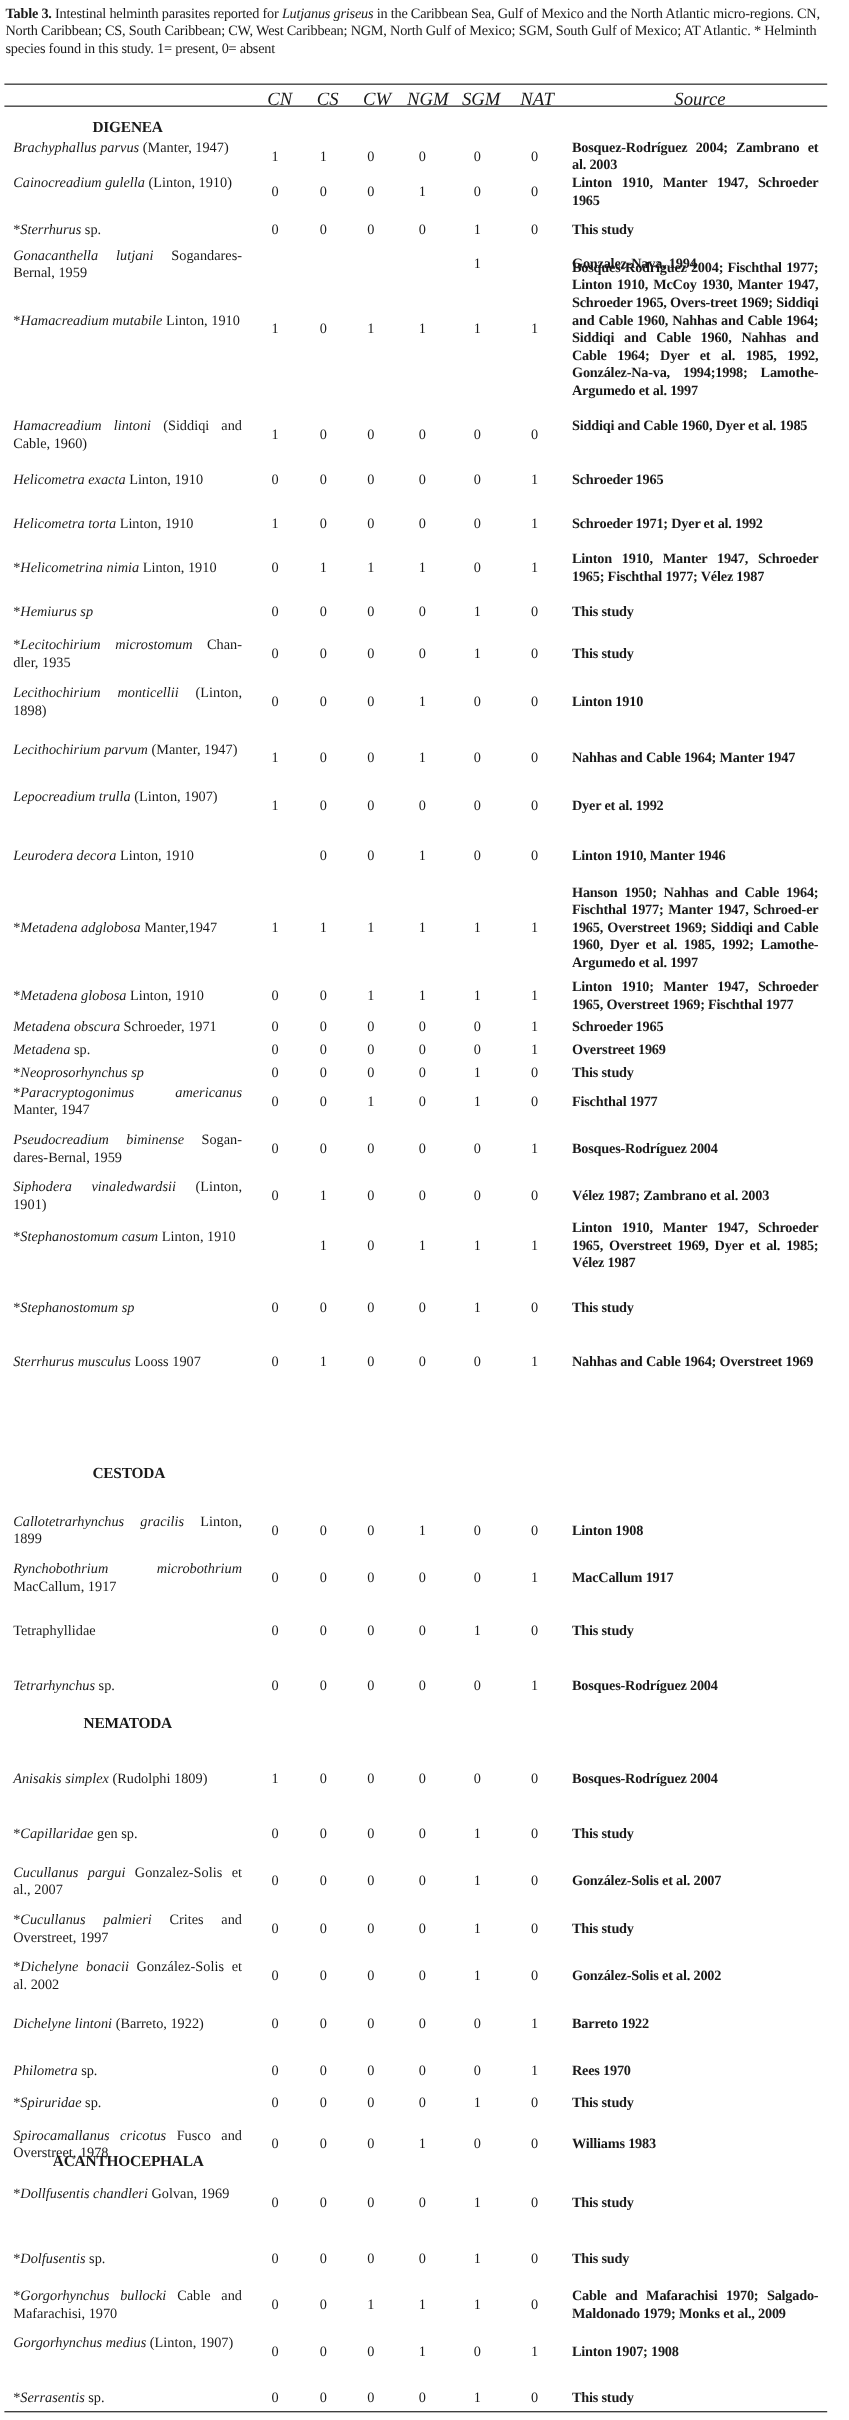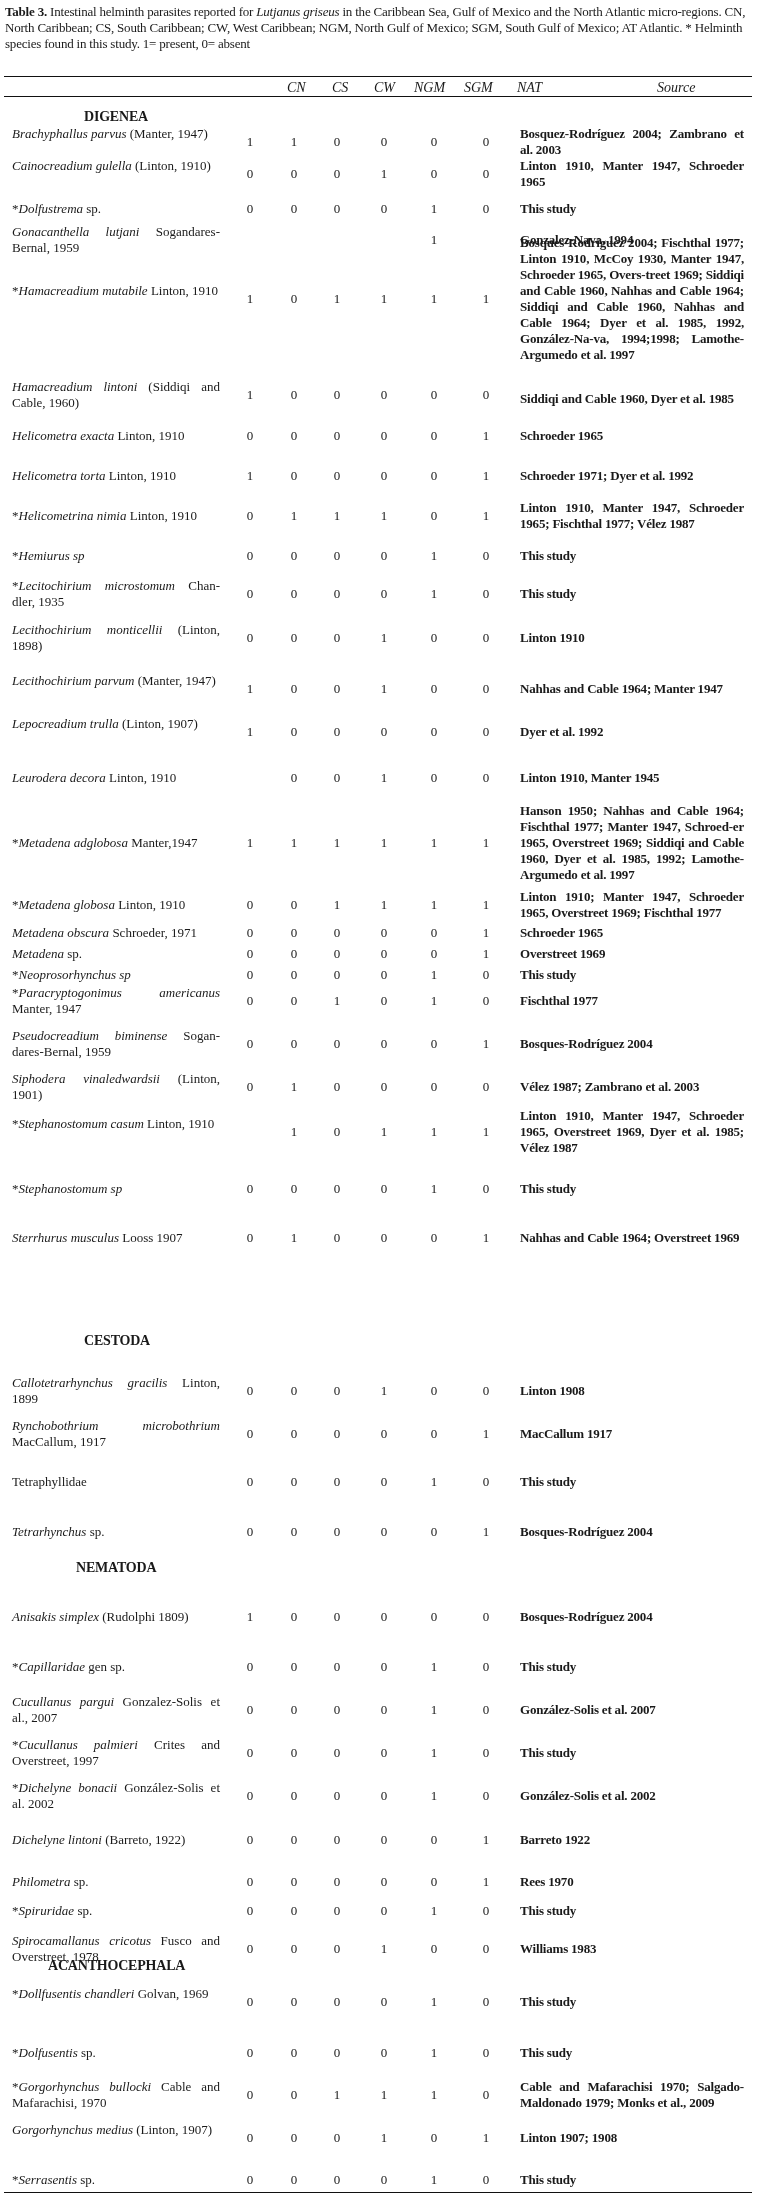--- a/index.html
+++ b/index.html
@@ -27,23 +27,22 @@
     position: absolute;
     left: 4px;
     width: 748px;
     height: 0;
     border-top: 1.4px solid #111;
   }
 
   .hdr {
     position: absolute;
     top: 80px;
-    font-size: 14px;
+    font-size: 17px;
     font-style: italic;
-    margin-left: 44px;
   }
 
   .row { position: absolute; left: 0; width: 772px; }
   .species {
     position: absolute;
     left: 12px;
     width: 208px;
     font-size: 13px;
     line-height: 16px;
     text-align: justify;
@@ -110,21 +109,21 @@
       <div class="species" style="top: 0px;"><i>Cainocreadium gulella</i><span> (Linton, 1910)</span></div>
       <span class="val" style="left: 240px; top: 8px;">0</span>
       <span class="val" style="left: 284px; top: 8px;">0</span>
       <span class="val" style="left: 327px; top: 8px;">0</span>
       <span class="val" style="left: 374px; top: 8px;">1</span>
       <span class="val" style="left: 424px; top: 8px;">0</span>
       <span class="val" style="left: 476px; top: 8px;">0</span>
       <div class="src" style="top: 0px;">Linton 1910, Manter 1947, Schroeder 1965</div>
     </div>
     <div class="row" style="top: 201px;">
-      <div class="species" style="top: 0px;"><span>*</span><i>Dolfustrema</i><span> sp.</span></div>
+      <div class="species" style="top: 0px;"><span>*</span><i>Sterrhurus</i><span> sp.</span></div>
       <span class="val" style="left: 240px; top: 0px;">0</span>
       <span class="val" style="left: 284px; top: 0px;">0</span>
       <span class="val" style="left: 327px; top: 0px;">0</span>
       <span class="val" style="left: 374px; top: 0px;">0</span>
       <span class="val" style="left: 424px; top: 0px;">1</span>
       <span class="val" style="left: 476px; top: 0px;">0</span>
       <div class="src" style="top: 0px;"> This study</div>
     </div>
     <div class="row" style="top: 224px;">
       <div class="species" style="top: 0px;"><i>Gonacanthella lutjani</i><span> Sogandares-Bernal, 1959</span></div>
@@ -147,21 +146,21 @@
       <div class="src" style="top: 0px;">Bosques-Rodríguez 2004; Fischthal 1977; Linton 1910, McCoy 1930, Manter 1947, Schroeder 1965, Overs-treet 1969; Siddiqi and Cable 1960, Nahhas and Cable 1964; Siddiqi and Cable 1960, Nahhas and Cable 1964; Dyer et al. 1985, 1992, González-Na-va, 1994;1998; Lamothe-Argumedo et al. 1997</div>
     </div>
     <div class="row" style="top: 379px;">
       <div class="species" style="top: 0px;"><i>Hamacreadium lintoni</i><span> (Siddiqi and Cable, 1960)</span></div>
       <span class="val" style="left: 240px; top: 8px;">1</span>
       <span class="val" style="left: 284px; top: 8px;">0</span>
       <span class="val" style="left: 327px; top: 8px;">0</span>
       <span class="val" style="left: 374px; top: 8px;">0</span>
       <span class="val" style="left: 424px; top: 8px;">0</span>
       <span class="val" style="left: 476px; top: 8px;">0</span>
-      <div class="src" style="top: 12px;">Siddiqi and Cable 1960, Dyer et al. 1985</div>
+      <div class="src" style="top: 0px;">Siddiqi and Cable 1960, Dyer et al. 1985</div>
     </div>
     <div class="row" style="top: 428px;">
       <div class="species" style="top: 0px;"><i>Helicometra exacta</i><span> Linton, 1910</span></div>
       <span class="val" style="left: 240px; top: 0px;">0</span>
       <span class="val" style="left: 284px; top: 0px;">0</span>
       <span class="val" style="left: 327px; top: 0px;">0</span>
       <span class="val" style="left: 374px; top: 0px;">0</span>
       <span class="val" style="left: 424px; top: 0px;">0</span>
       <span class="val" style="left: 476px; top: 0px;">1</span>
       <div class="src" style="top: 0px;">Schroeder 1965</div>
@@ -237,21 +236,21 @@
       <div class="src" style="top: 8px;">Dyer et al. 1992</div>
     </div>
     <div class="row" style="top: 770px;">
       <div class="species" style="top: 0px;"><i>Leurodera decora</i><span> Linton, 1910</span></div>
       <span class="val" style="left: 240px; top: 0px;"></span>
       <span class="val" style="left: 284px; top: 0px;">0</span>
       <span class="val" style="left: 327px; top: 0px;">0</span>
       <span class="val" style="left: 374px; top: 0px;">1</span>
       <span class="val" style="left: 424px; top: 0px;">0</span>
       <span class="val" style="left: 476px; top: 0px;">0</span>
-      <div class="src" style="top: 0px;">Linton 1910, Manter 1945</div>
+      <div class="src" style="top: 0px;">Linton 1910, Manter 1946</div>
     </div>
     <div class="row" style="top: 803px;">
       <div class="species" style="top: 32px;"><span>*</span><i>Metadena adglobosa</i><span> Manter,1947</span></div>
       <span class="val" style="left: 240px; top: 32px;">1</span>
       <span class="val" style="left: 284px; top: 32px;">1</span>
       <span class="val" style="left: 327px; top: 32px;">1</span>
       <span class="val" style="left: 374px; top: 32px;">1</span>
       <span class="val" style="left: 424px; top: 32px;">1</span>
       <span class="val" style="left: 476px; top: 32px;">1</span>
       <div class="src" style="top: 0px;">Hanson 1950; Nahhas and Cable 1964; Fischthal 1977; Manter 1947, Schroed-er 1965, Overstreet 1969; Siddiqi and Cable 1960, Dyer et al. 1985, 1992; Lamothe-Argumedo et al. 1997</div>

